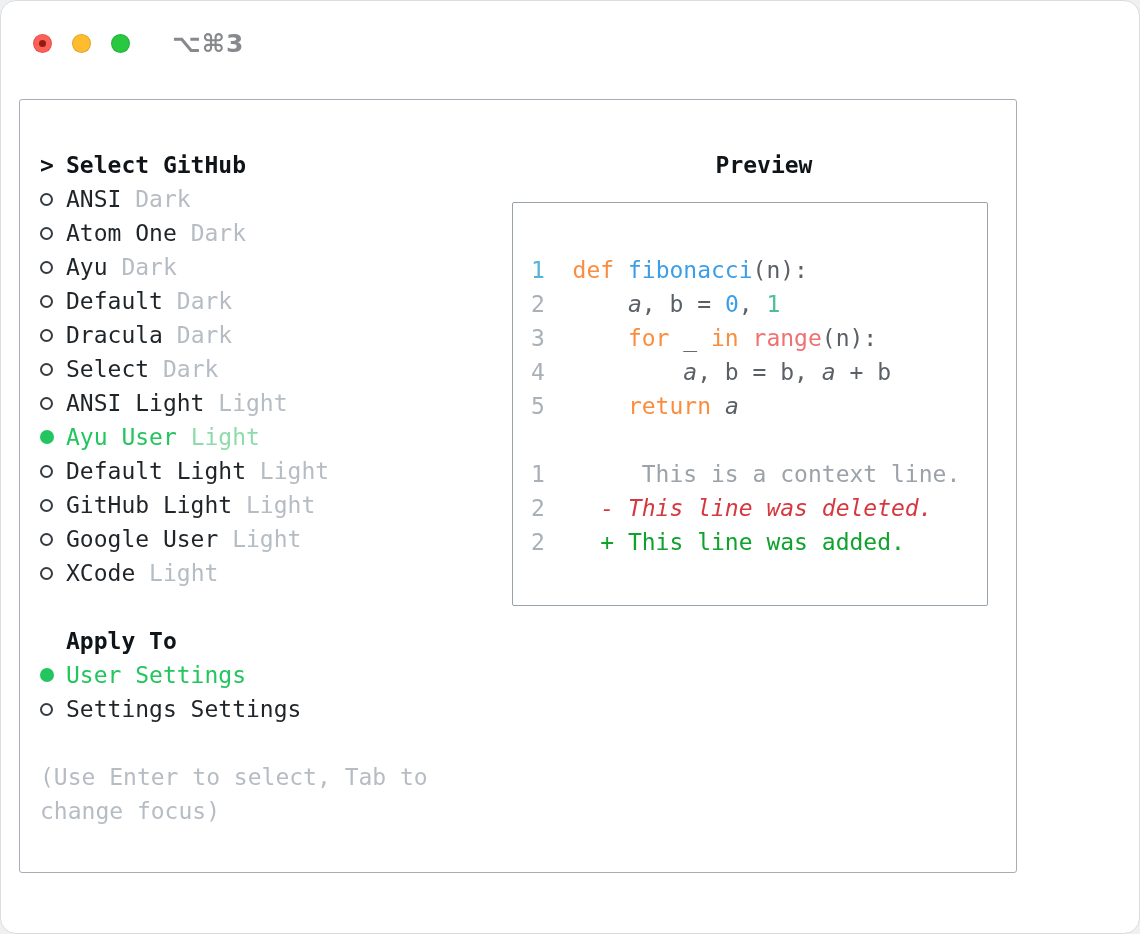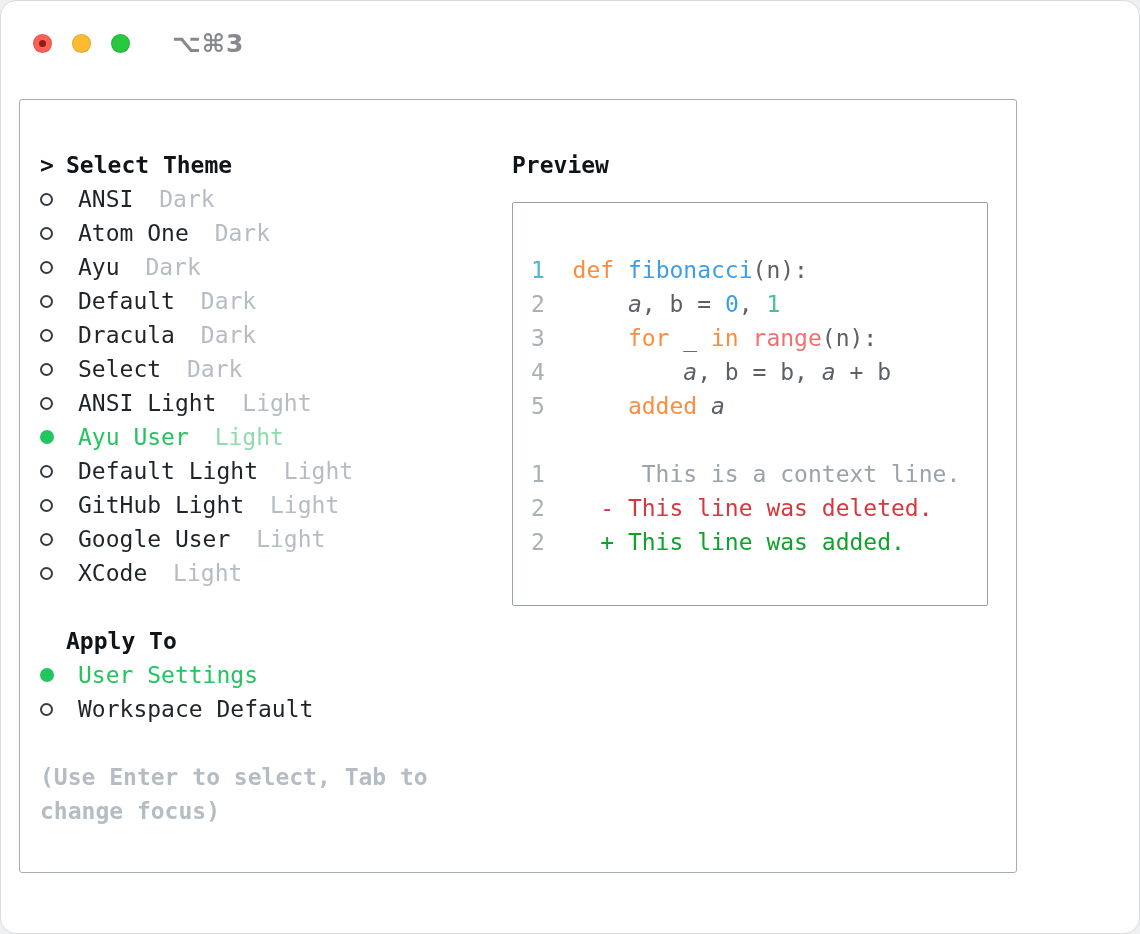--- a/index.html
+++ b/index.html
@@ -57,27 +57,27 @@
   .icon-cell { width: 26px; display: flex; align-items: center; flex: 0 0 auto; }
   .prompt { font-weight: bold; color: #0f1419; }
   .title  { font-weight: bold; color: #0f1419; }
 
   .radio {
     width: 13px; height: 13px; border-radius: 50%;
     border: 2px solid #353b41; background: transparent;
   }
   .radio.filled { border: none; background: var(--c-selected-green); width: 14px; height: 14px; }
 
-  .option { cursor: pointer; gap: 12px; }
+  .option { cursor: pointer; }
   .opt-tag { color: var(--c-tag-gray); margin-left: 1ch; }
   .option.selected .opt-name { color: var(--c-selected-green); }
   .option.selected .opt-tag  { color: var(--c-selected-tag-green); }
 
   .hint { color: var(--c-hint-gray); font-size: 23px; }
-  .hint .row { color: var(--c-hint-gray); font-weight: bold; }
+  .hint .row { color: var(--c-hint-gray); }
 
   .preview-box {
     margin-left: 10px; margin-top: 20px;
     width: 476px; height: 404px;
     border: 1px solid #99a1a9;
     border-radius: 2px;
     padding: 50px 0 0 18px;
     overflow: hidden;
   }
   .code-line {
@@ -99,21 +99,21 @@
     <span class="tl yellow"></span>
     <span class="tl green"></span>
     <span class="shortcut">⌥⌘3</span>
   </div>
 
   <div class="panel">
 
     <div class="left-col">
       <div class="row">
         <span class="icon-cell"><span class="prompt">&gt;</span></span>
-        <span class="title">Select Theme</span>
+        <span class="title">Select GitHub</span>
       </div>
 
       <div id="theme-list">
           <div class="row option"><span class="icon-cell"><span class="radio"></span></span><span class="opt-name">ANSI</span><span class="opt-tag">Dark</span></div>
           <div class="row option"><span class="icon-cell"><span class="radio"></span></span><span class="opt-name">Atom One</span><span class="opt-tag">Dark</span></div>
           <div class="row option"><span class="icon-cell"><span class="radio"></span></span><span class="opt-name">Ayu</span><span class="opt-tag">Dark</span></div>
           <div class="row option"><span class="icon-cell"><span class="radio"></span></span><span class="opt-name">Default</span><span class="opt-tag">Dark</span></div>
           <div class="row option"><span class="icon-cell"><span class="radio"></span></span><span class="opt-name">Dracula</span><span class="opt-tag">Dark</span></div>
           <div class="row option"><span class="icon-cell"><span class="radio"></span></span><span class="opt-name">Select</span><span class="opt-tag">Dark</span></div>
           <div class="row option"><span class="icon-cell"><span class="radio"></span></span><span class="opt-name">ANSI Light</span><span class="opt-tag">Light</span></div>
@@ -126,42 +126,42 @@
 
       <div class="row spacer"></div>
 
       <div class="row">
         <span class="icon-cell"></span>
         <span class="title">Apply To</span>
       </div>
 
       <div id="apply-list">
           <div class="row option selected"><span class="icon-cell"><span class="radio filled"></span></span><span class="opt-name">User Settings</span></div>
-          <div class="row option"><span class="icon-cell"><span class="radio"></span></span><span class="opt-name">Workspace Default</span></div>
+          <div class="row option"><span class="icon-cell"><span class="radio"></span></span><span class="opt-name">Settings Settings</span></div>
         </div>
 
       <div class="row spacer"></div>
 
       <div class="hint">
         <div class="row">(Use Enter to select, Tab to</div>
         <div class="row">change focus)</div>
       </div>
     </div>
 
     <div class="right-col">
-      <div class="row" style="margin-left:10px;">
+      <div class="row" style="margin-left:10px;justify-content:center;">
         <span class="title">Preview</span>
       </div>
       <div class="preview-box" id="preview-box">
           <div class="code-line"><span class="lnum" style="color: var(--c-lnum-active);">1</span><span class="tok tok-keyword" style="color: var(--c-keyword);">def</span><span class="tok tok-plain" style="color: var(--c-plain);"> </span><span class="tok tok-func" style="color: var(--c-func);">fibonacci</span><span class="tok tok-plain" style="color: var(--c-plain);">(n):</span></div>
           <div class="code-line"><span class="lnum" style="color: var(--c-lnum);">2</span><span class="tok tok-plain" style="color: var(--c-plain);">    </span><span class="tok tok-param" style="color: var(--c-param);">a</span><span class="tok tok-plain" style="color: var(--c-plain);">, b = </span><span class="tok tok-num0" style="color: var(--c-num0);">0</span><span class="tok tok-plain" style="color: var(--c-plain);">, </span><span class="tok tok-num1" style="color: var(--c-num1);">1</span></div>
           <div class="code-line"><span class="lnum" style="color: var(--c-lnum);">3</span><span class="tok tok-plain" style="color: var(--c-plain);">    </span><span class="tok tok-keyword" style="color: var(--c-keyword);">for</span><span class="tok tok-plain" style="color: var(--c-plain);"> _ </span><span class="tok tok-keyword" style="color: var(--c-keyword);">in</span><span class="tok tok-plain" style="color: var(--c-plain);"> </span><span class="tok tok-builtin" style="color: var(--c-builtin);">range</span><span class="tok tok-plain" style="color: var(--c-plain);">(n):</span></div>
           <div class="code-line"><span class="lnum" style="color: var(--c-lnum);">4</span><span class="tok tok-plain" style="color: var(--c-plain);">        </span><span class="tok tok-param" style="color: var(--c-param);">a</span><span class="tok tok-plain" style="color: var(--c-plain);">, b = b, </span><span class="tok tok-param" style="color: var(--c-param);">a</span><span class="tok tok-plain" style="color: var(--c-plain);"> + b</span></div>
-          <div class="code-line"><span class="lnum" style="color: var(--c-lnum);">5</span><span class="tok tok-plain" style="color: var(--c-plain);">    </span><span class="tok tok-keyword" style="color: var(--c-keyword);">added</span><span class="tok tok-plain" style="color: var(--c-plain);"> </span><span class="tok tok-param" style="color: var(--c-param);">a</span></div>
+          <div class="code-line"><span class="lnum" style="color: var(--c-lnum);">5</span><span class="tok tok-plain" style="color: var(--c-plain);">    </span><span class="tok tok-keyword" style="color: var(--c-keyword);">return</span><span class="tok tok-plain" style="color: var(--c-plain);"> </span><span class="tok tok-param" style="color: var(--c-param);">a</span></div>
           <div class="code-line"></div>
           <div class="code-line"><span class="lnum" style="color: var(--c-lnum);">1</span><span class="tok" style="color: var(--c-context);">     This is a context line.</span></div>
-          <div class="code-line"><span class="lnum" style="color: var(--c-lnum);">2</span><span class="tok" style="color: var(--c-deleted);">  - This line was deleted.</span></div>
+          <div class="code-line"><span class="lnum" style="color: var(--c-lnum);">2</span><span class="tok" style="color: var(--c-deleted); font-style: italic;">  - This line was deleted.</span></div>
           <div class="code-line"><span class="lnum" style="color: var(--c-lnum);">2</span><span class="tok" style="color: var(--c-added);">  + This line was added.</span></div>
         </div>
     </div>
 
   </div>
 </div>
 
 </body></html>

